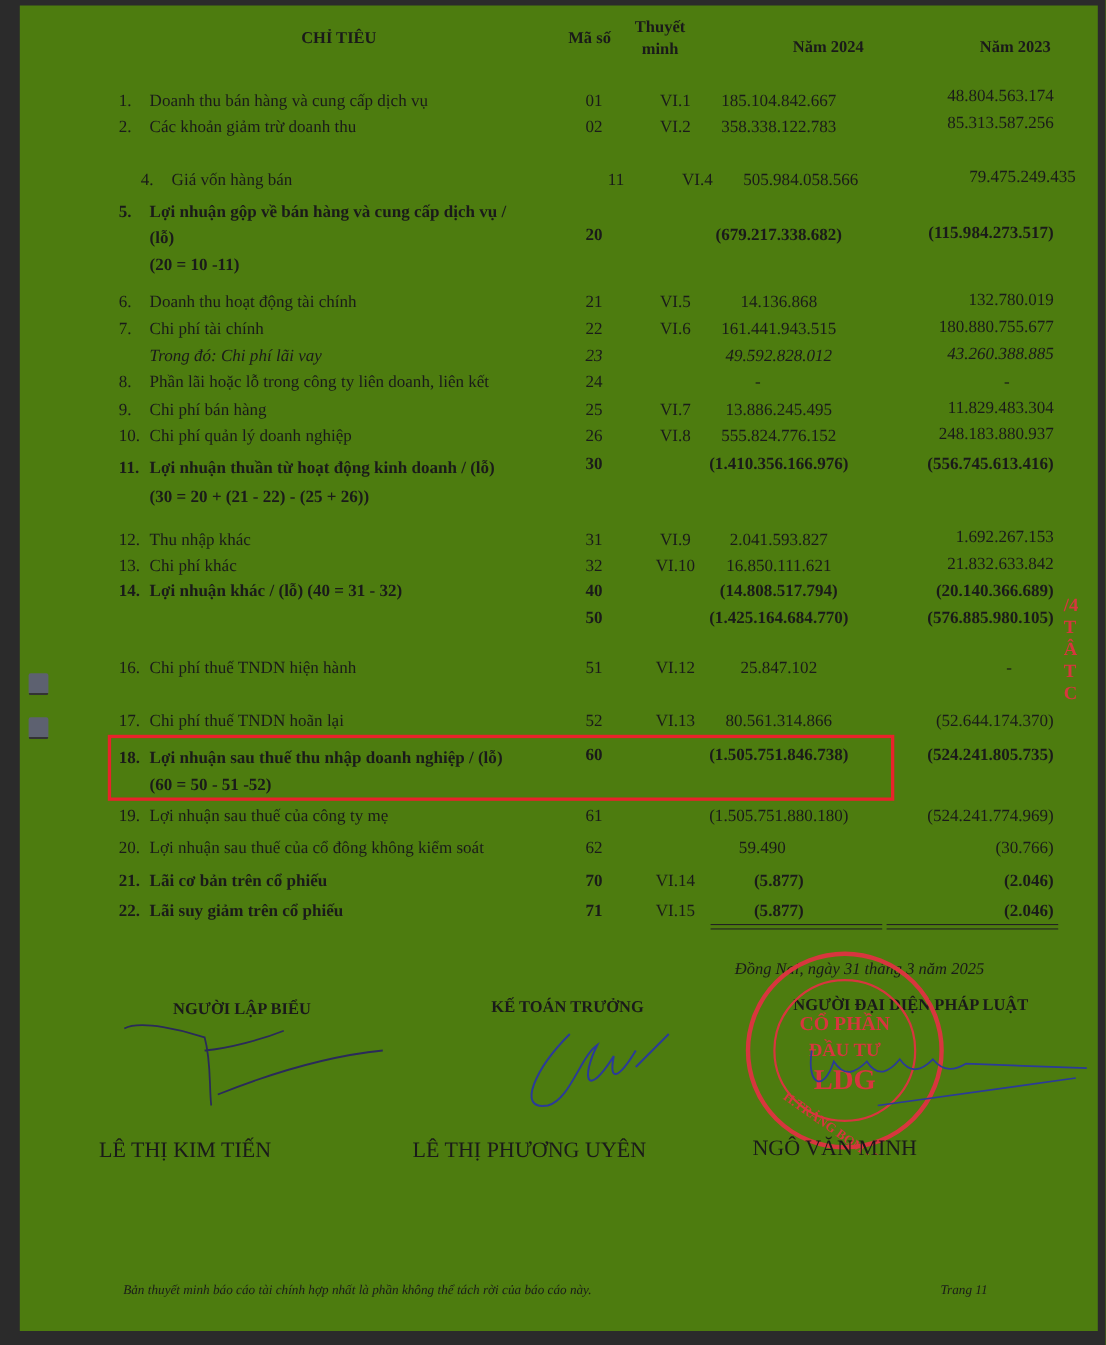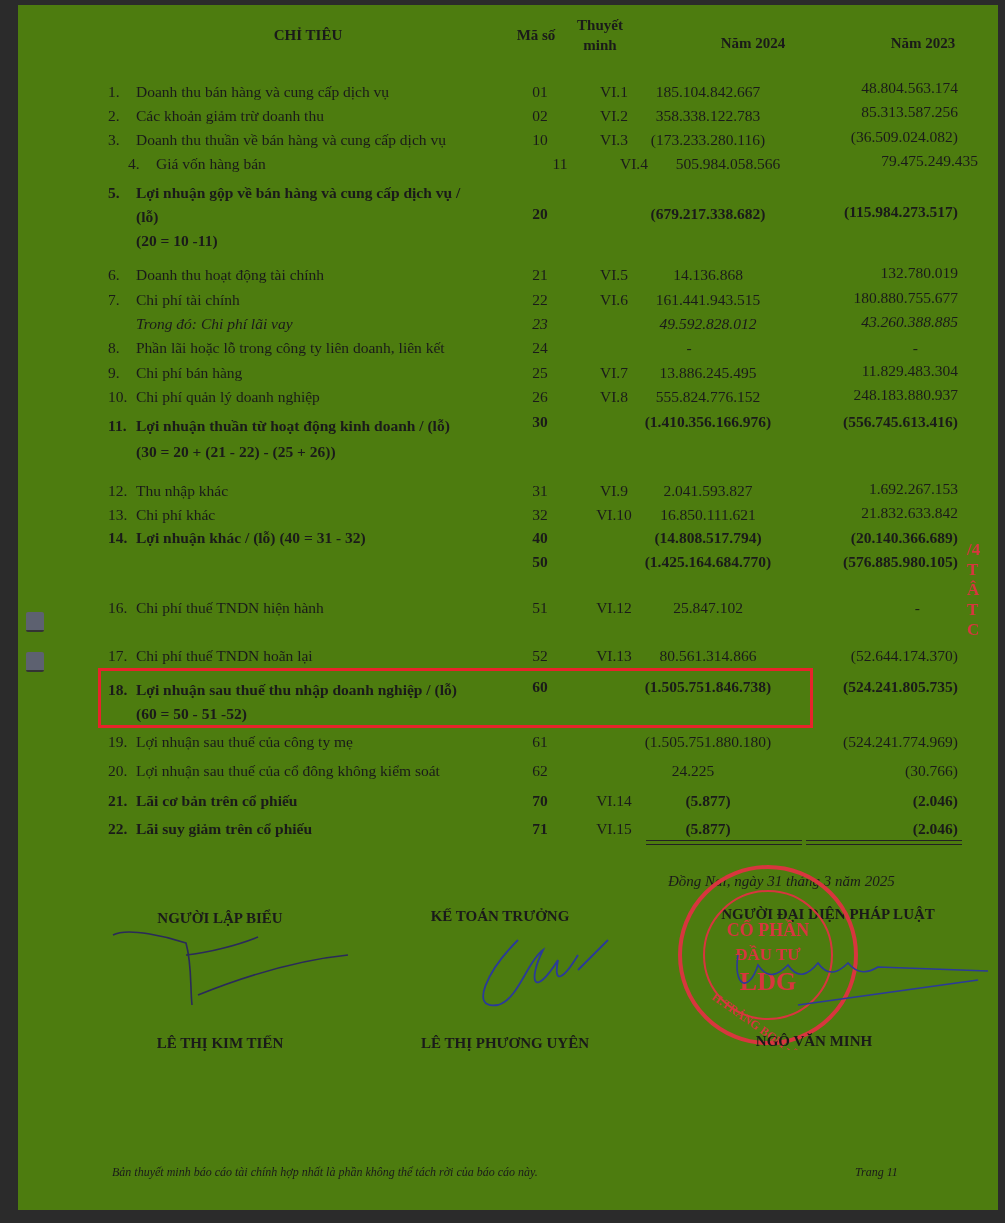--- a/index.html
+++ b/index.html
@@ -13,21 +13,21 @@
   .row .label .sub { display:block; padding-left:28px; }
   .row .code { position:absolute; left:512px; width:20px; text-align:center; }
   .row .note { position:absolute; left:568px; width:56px; text-align:center; }
   .row .v24 { position:absolute; left:610px; width:160px; text-align:center; }
   .row .v23 { position:absolute; left:790px; width:150px; text-align:right; }
   .bold { font-weight:bold; }
   .ital { font-style:italic; }
   .dbl { position:absolute; height:3px; border-top:1px solid #222; border-bottom:1px solid #222; }
   .highlight { position:absolute; left:80px; top:663px; width:715px; height:60px; border:3px solid #e8232b; box-sizing:border-box; }
   .sig-title { position:absolute; font-size:15px; font-weight:bold; text-align:center; width:260px; }
-  .sig-name { position:absolute; font-size:15px; font-weight:bold; text-align:center; width:260px; }
+  .sig-name { position:absolute; font-size:20px; font-weight:normal; width:260px; }
   .dateline { position:absolute; font-size:15px; font-style:italic; left:650px; top:868px; }
   .footer { position:absolute; font-size:12px; font-style:italic; top:1160px; }
   .bullet { position:absolute; left:26px; width:18px; height:18px; background:#5d6170; border-radius:2px; border-bottom:2px solid #333; }
   .stamp { position:absolute; left:655px; top:855px; width:190px; height:190px; }
   .edge-stamp { position:absolute; left:967px; top:540px; color:#d8363e; font-weight:bold; font-size:17px; line-height:20px; }
 </style>
 </head>
 <body>
 
 <div class="page">
@@ -50,27 +50,20 @@
   </div>
 
   <div class="row" style="top:102px;">
     <span class="label"><span class="num">2.</span><span>Các khoản giảm trừ doanh thu</span></span>
     <span class="code">02</span>
     <span class="note">VI.2</span>
     <span class="v24">358.338.122.783</span>
     <span class="v23" style="top:-4px">85.313.587.256</span>
   </div>
 
-  <div class="row" style="top:126px;">
-    <span class="label"><span class="num">3.</span><span>Doanh thu thuần về bán hàng và cung cấp dịch vụ</span></span>
-    <span class="code">10</span>
-    <span class="note">VI.3</span>
-    <span class="v24">(173.233.280.116)</span>
-    <span class="v23" style="top:-3px">(36.509.024.082)</span>
-  </div>
 
   <div class="row" style="top:150px;margin-left:20px;">
     <span class="label"><span class="num">4.</span><span>Giá vốn hàng bán</span></span>
     <span class="code">11</span>
     <span class="note">VI.4</span>
     <span class="v24">505.984.058.566</span>
     <span class="v23" style="top:-3px">79.475.249.435</span>
   </div>
 
   <div class="row bold" style="top:176px; height:70px;">
@@ -199,21 +192,21 @@
   <div class="row" style="top:728px;">
     <span class="label"><span class="num">19.</span><span>Lợi nhuận sau thuế của công ty mẹ</span></span>
     <span class="code">61</span>
     <span class="v24">(1.505.751.880.180)</span>
     <span class="v23">(524.241.774.969)</span>
   </div>
 
   <div class="row" style="top:757px;">
     <span class="label"><span class="num">20.</span><span>Lợi nhuận sau thuế của cổ đông không kiểm soát</span></span>
     <span class="code">62</span>
-    <span class="v24" style="width:130px">24.225</span>
+    <span class="v24" style="width:130px">59.490</span>
     <span class="v23">(30.766)</span>
   </div>
 
   <div class="row bold" style="top:787px;">
     <span class="label"><span class="num">21.</span><span>Lãi cơ bản trên cổ phiếu</span></span>
     <span class="code">70</span>
     <span class="note" style="font-weight:normal">VI.14</span>
     <span class="v24">(5.877)</span>
     <span class="v23">(2.046)</span>
   </div>
@@ -223,21 +216,21 @@
     <span class="code">71</span>
     <span class="note" style="font-weight:normal">VI.15</span>
     <span class="v24">(5.877)</span>
     <span class="v23">(2.046)</span>
   </div>
   <div class="dbl" style="left:628px; top:835px; width:156px;"></div>
   <div class="dbl" style="left:788px; top:835px; width:156px;"></div>
 
   <div class="dateline">Đồng Nai, ngày 31 tháng 3 năm 2025</div>
   <div class="sig-title" style="left:72px; top:905px;">NGƯỜI LẬP BIỂU</div>
-  <div class="sig-title" style="left:352px; top:903px;">KẾ TOÁN TRƯỞNG</div>
+  <div class="sig-title" style="left:368px; top:903px;">KẾ TOÁN TRƯỞNG</div>
   <div class="sig-title" style="left:670px; top:901px; width:280px;">NGƯỜI ĐẠI DIỆN PHÁP LUẬT</div>
 
   <svg style="position:absolute; left:90px; top:920px;" width="260" height="100">
     <path d="M5 10 C 20 2, 60 12, 78 18 C 84 40, 82 60, 84 80 M 78 30 C 100 28, 130 20, 150 12 M 90 70 C 140 50, 190 35, 240 30" stroke="#2a2a5a" stroke-width="1.6" fill="none"></path>
   </svg>
   <svg style="position:absolute; left:430px; top:925px;" width="180" height="100">
     <path d="M70 10 C 40 40, 20 80, 50 75 C 70 70, 80 30, 95 20 C 80 50, 85 70, 110 30 C 105 55, 115 50, 130 25 M 130 40 L 160 10" stroke="#2b3a9a" stroke-width="1.8" fill="none"></path>
   </svg>
 
   <svg class="stamp" viewBox="0 0 190 190">

